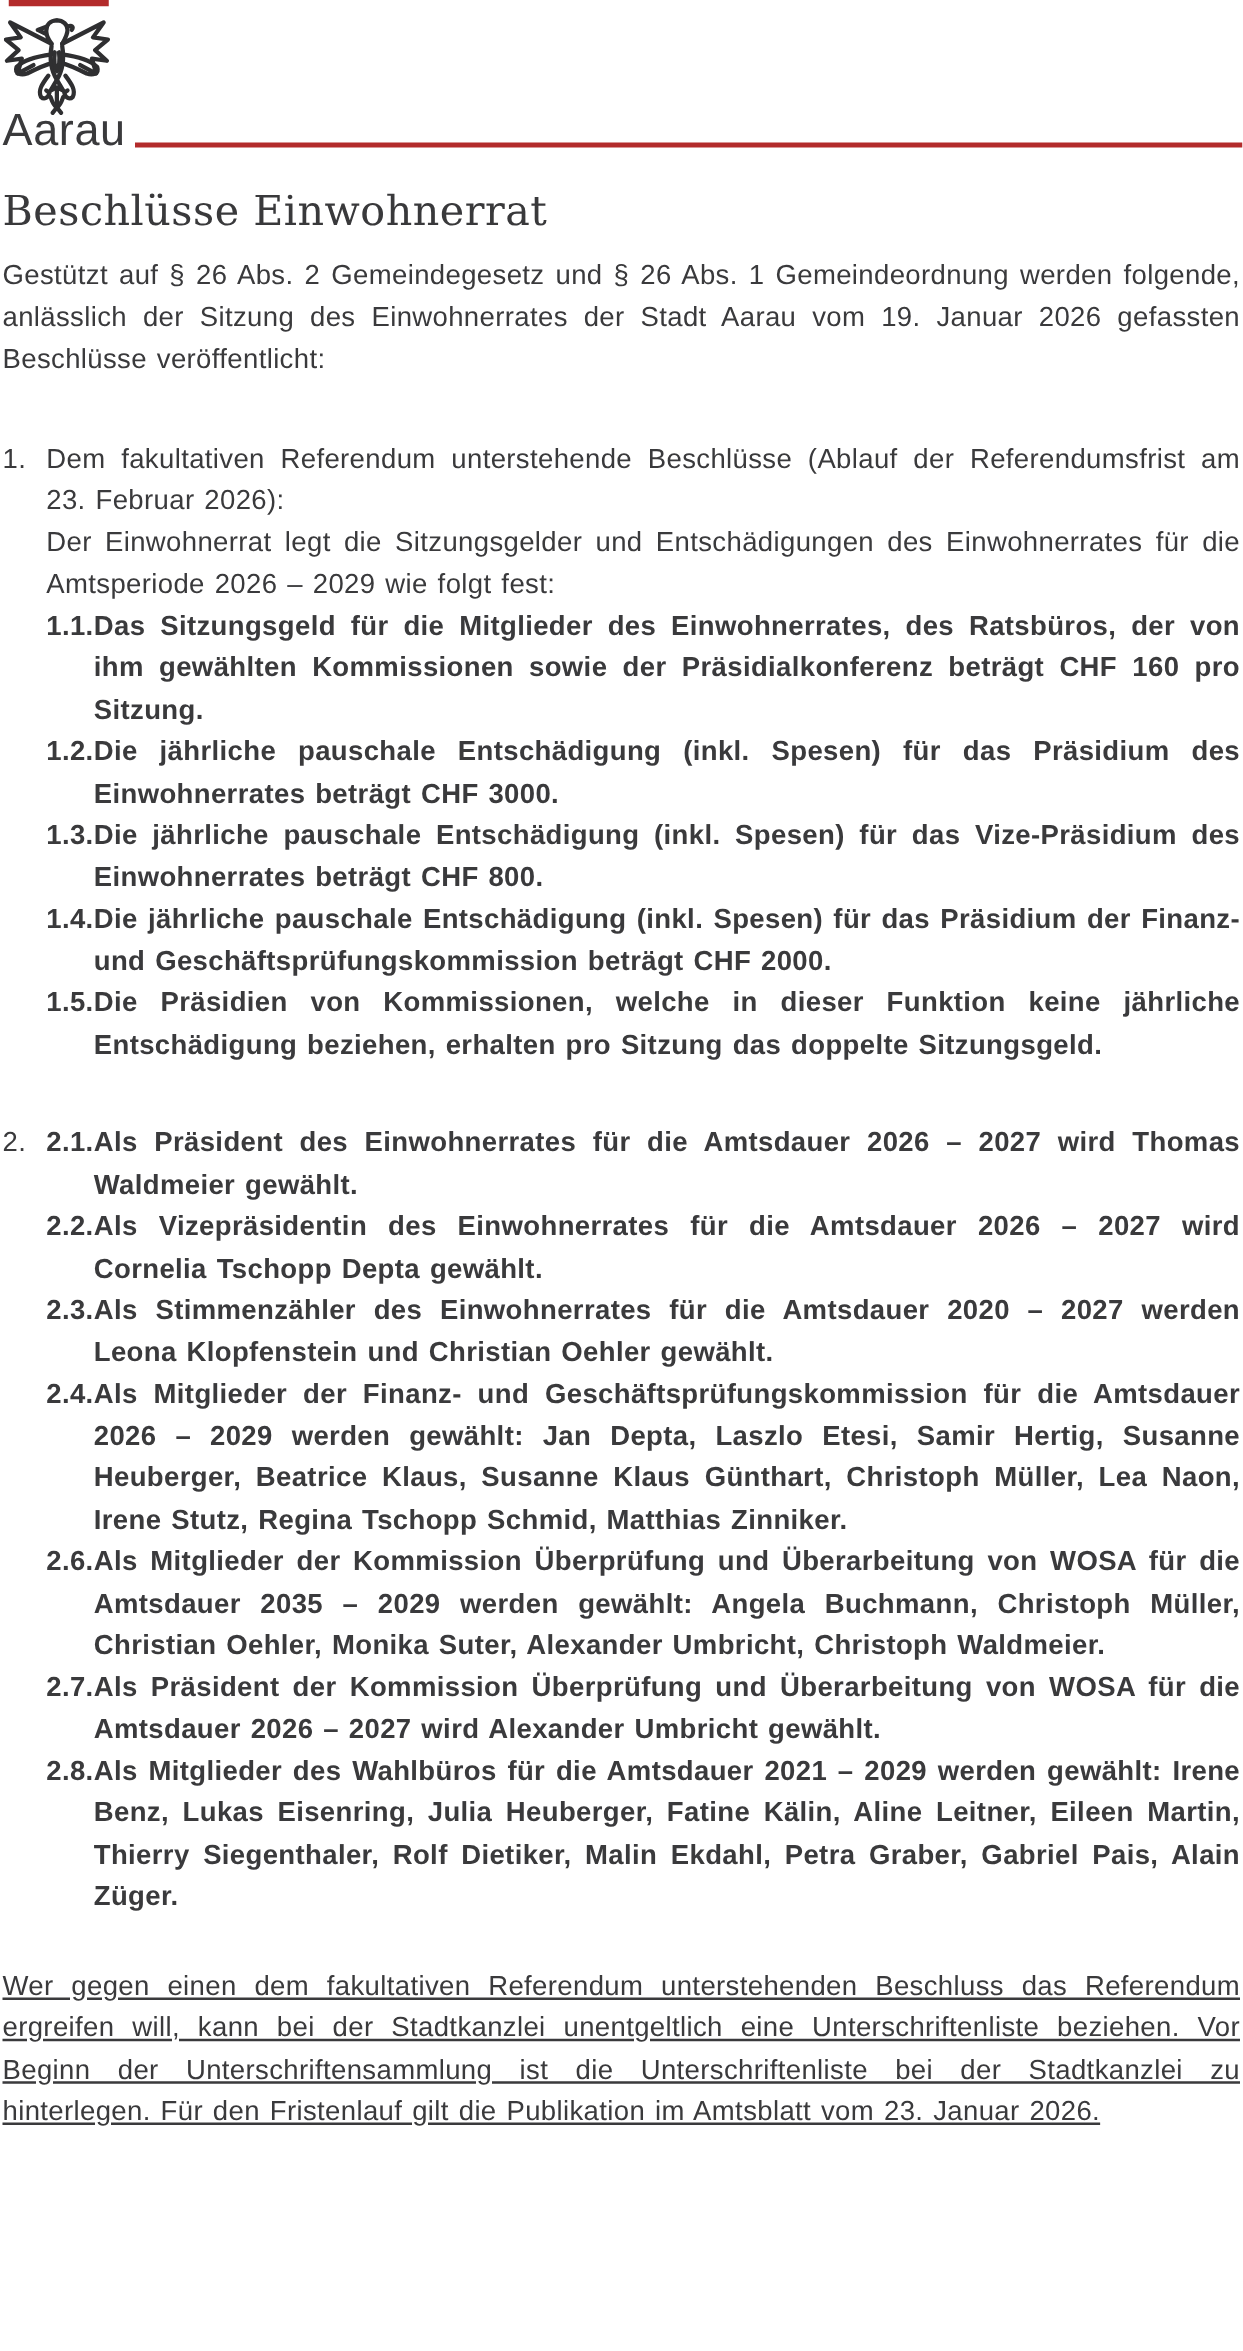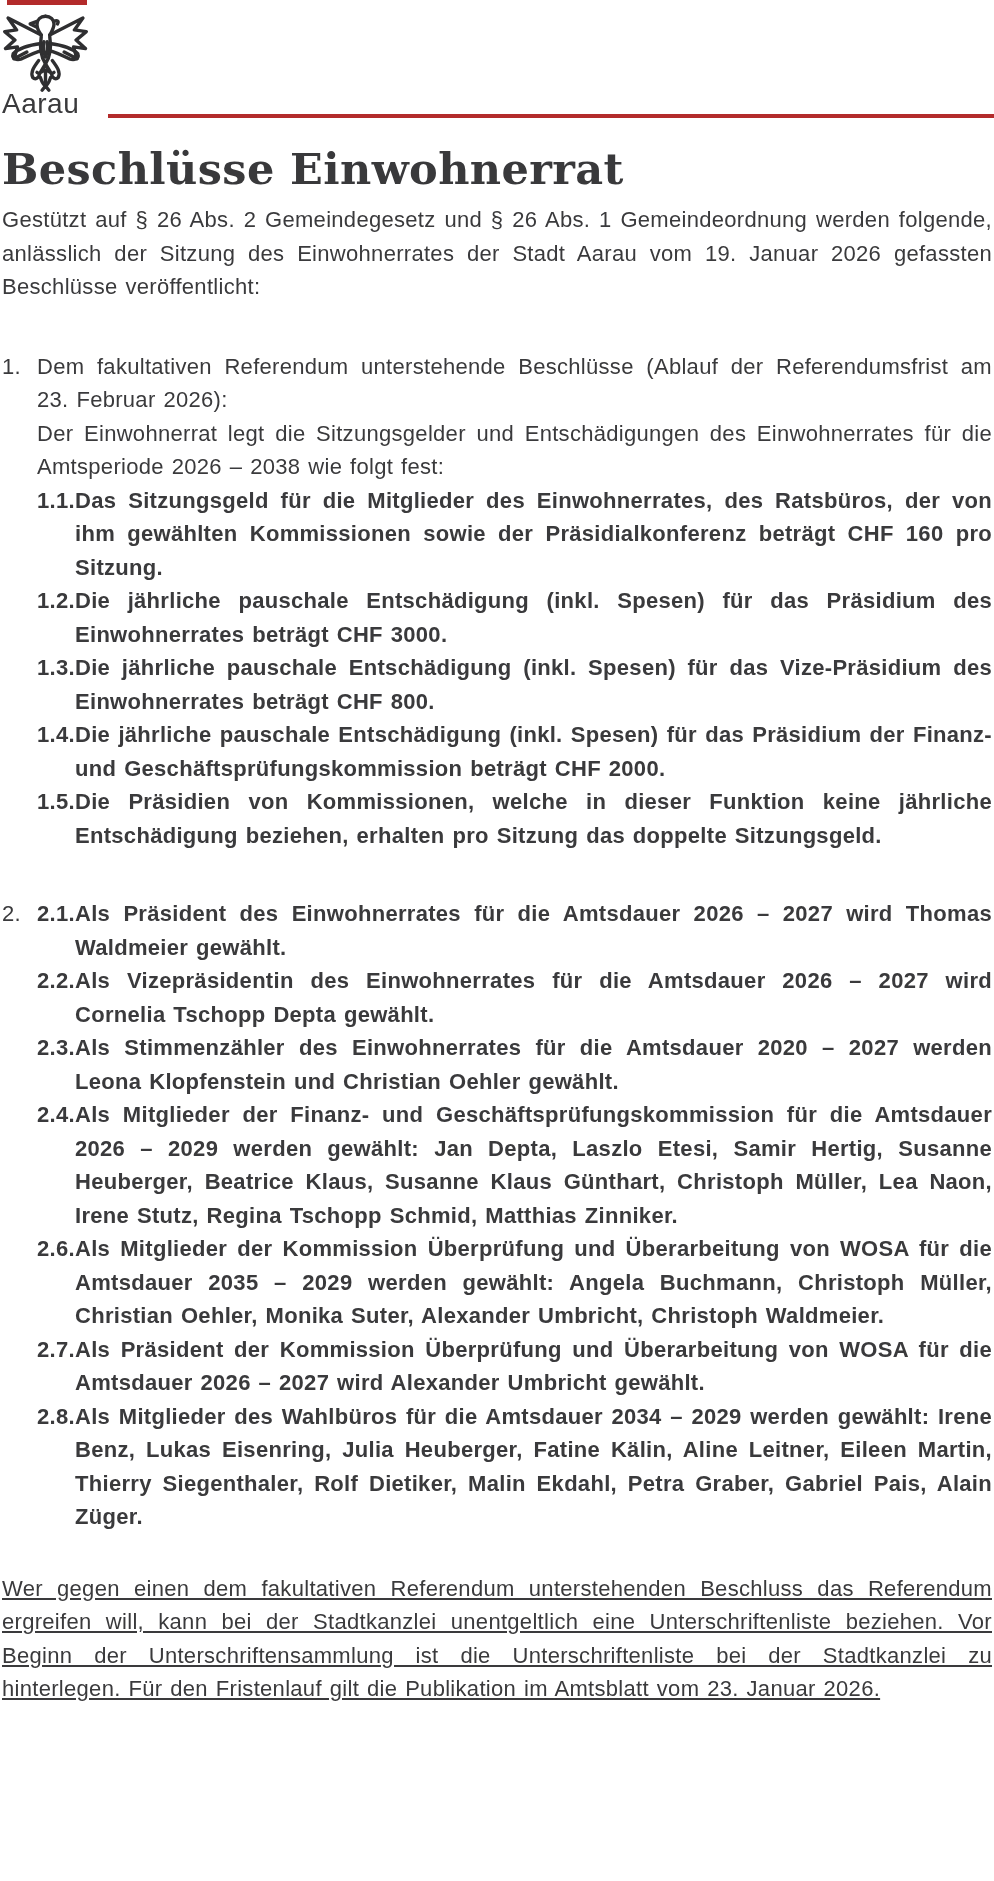--- a/index.html
+++ b/index.html
@@ -12,29 +12,29 @@
     color:#3a3a3c;
     padding:0 2px;
     position:relative;
   }
   
   .header { position:relative; height:120px; }
   .brand-topbar { position:absolute; left:5px; top:0; width:80px; height:5px; }
   .eagle { position:absolute; left:1px; top:11px; width:85px; height:82px; }
   .wordmark {
     position:absolute; left:0; top:90px;
-    font-size:28px; line-height:28px; letter-spacing:0.5px; word-spacing:0;
+    font-size:36px; line-height:28px; letter-spacing:0.5px; word-spacing:0;
     color:#3a3a3c;
   }
   .header-rule { position:absolute; left:106px; right:-2px; top:114px; height:4px; }
   
   .doc-title {
     margin-top:30px;
     font-family:"DejaVu Serif", serif;
-    font-weight:700; font-size:43px; line-height:38px;
+    font-weight:400; font-size:33px; line-height:38px;
     letter-spacing:0.4px; word-spacing:0;
     color:#39393b;
   }
   
   .just { text-align:justify; hyphens:manual; -webkit-hyphens:manual; }
   .intro { margin-top:15px; }
   .closing { margin-top:38px;text-decoration:underline; }
   
   .section-1 { margin-top:46px; }
   .section-2 { margin-top:45px; }
@@ -84,21 +84,21 @@
 </div>
 
 <h1 class="doc-title">Beschlüsse Einwohnerrat</h1>
 
 <p class="intro just">Gestützt auf § 26 Abs. 2 Gemeindegesetz und § 26 Abs. 1 Gemeindeordnung werden folgende, anlässlich der Sitzung des Einwohnerrates der Stadt Aarau vom 19. Januar 2026 gefassten Beschlüsse veröffentlicht:</p>
 
 <div class="section-1 li1">
   <span class="num">1.</span>
   <div class="body">
     <div class="just">Dem fakultativen Referendum unterstehende Beschlüsse (Ablauf der Referen­dumsfrist am 23. Februar 2026):</div>
-    <div class="just">Der Einwohnerrat legt die Sitzungsgelder und Entschädigungen des Einwohner­rates für die Amtsperiode 2026 – 2038 wie folgt fest:</div>
+    <div class="just">Der Einwohnerrat legt die Sitzungsgelder und Entschädigungen des Einwohner­rates für die Amtsperiode 2026 – 2029 wie folgt fest:</div>
 
     <div class="li2">
       <span class="num">1.1.</span>
       <div class="txt just">Das Sitzungsgeld für die Mitglieder des Einwohnerrates, des Ratsbüros, der von ihm gewählten Kommissionen sowie der Präsidialkonferenz beträgt CHF 160 pro Sitzung.</div>
     </div>
     <div class="li2">
       <span class="num">1.2.</span>
       <div class="txt just">Die jährliche pauschale Entschädigung (inkl. Spesen) für das Präsidium des Einwohnerrates beträgt CHF 3000.</div>
     </div>
     <div class="li2">
@@ -139,18 +139,18 @@
     <div class="li2">
       <span class="num">2.6.</span>
       <div class="txt just">Als Mitglieder der Kommission Überprüfung und Überarbeitung von WOSA für die Amtsdauer 2035 – 2029 werden gewählt: Angela Buchmann, Christoph Müller, Christian Oehler, Monika Suter, Alexander Umbricht, Christoph Waldmeier.</div>
     </div>
     <div class="li2">
       <span class="num">2.7.</span>
       <div class="txt just">Als Präsident der Kommission Überprüfung und Überarbeitung von WOSA für die Amtsdauer 2026 – 2027 wird Alexander Umbricht gewählt.</div>
     </div>
     <div class="li2">
       <span class="num">2.8.</span>
-      <div class="txt just">Als Mitglieder des Wahlbüros für die Amtsdauer 2034 – 2029 werden gewählt: Irene Benz, Lukas Eisenring, Julia Heuberger, Fatine Kälin, Aline Leitner, Eileen Martin, Thierry Siegenthaler, Rolf Dietiker, Malin Ekdahl, Petra Graber, Gabriel Pais, Alain Züger.</div>
+      <div class="txt just">Als Mitglieder des Wahlbüros für die Amtsdauer 2021 – 2029 werden gewählt: Irene Benz, Lukas Eisenring, Julia Heuberger, Fatine Kälin, Aline Leitner, Eileen Martin, Thierry Siegenthaler, Rolf Dietiker, Malin Ekdahl, Petra Graber, Gabriel Pais, Alain Züger.</div>
     </div>
   </div>
 </div>
 
 <p class="closing just">Wer gegen einen dem fakultativen Referendum unterstehenden Beschluss das Refe­rendum ergreifen will, kann bei der Stadtkanzlei unentgeltlich eine Unterschriftenliste beziehen. Vor Beginn der Unterschriftensammlung ist die Unterschriftenliste bei der Stadtkanzlei zu hinterlegen. Für den Fristenlauf gilt die Publikation im Amtsblatt vom 23. Januar 2026.</p>
 
 </body></html>

